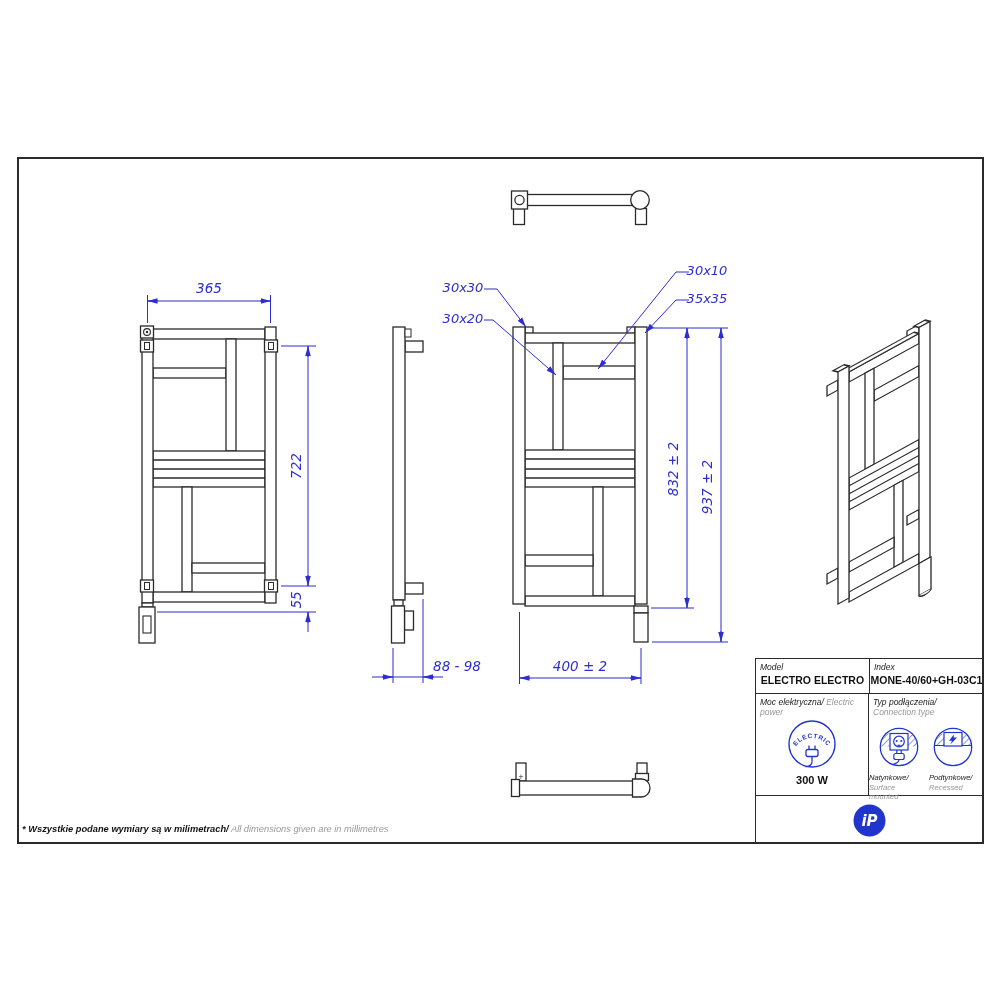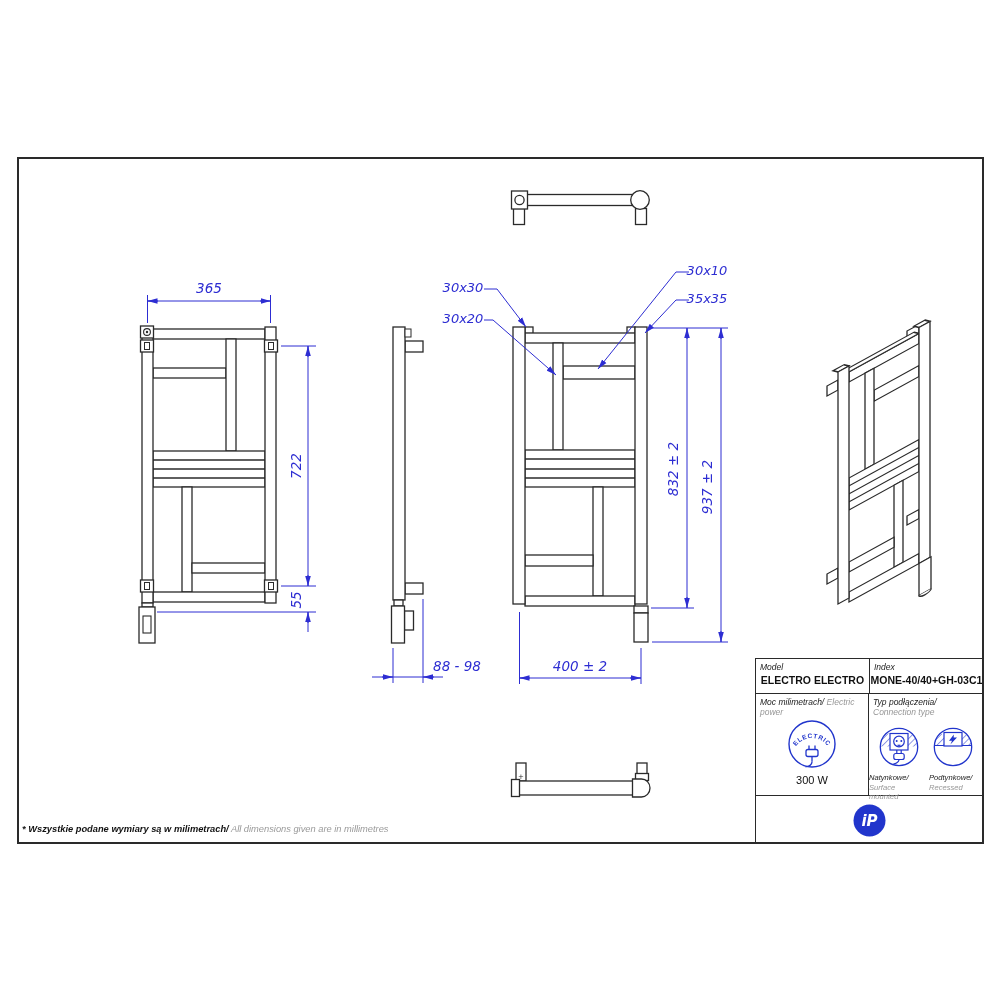--- a/index.html
+++ b/index.html
@@ -13,21 +13,21 @@
               border-left:1.4px solid #2a2a2a;border-top:1.4px solid #2a2a2a;box-sizing:border-box;}
   .row1{position:absolute;left:0;top:0;width:100%;height:35px;border-bottom:1.2px solid #2a2a2a;box-sizing:border-box;display:flex;}
   .row2{position:absolute;left:0;top:35px;width:100%;height:102px;border-bottom:1.2px solid #2a2a2a;box-sizing:border-box;display:flex;}
   .row3{position:absolute;left:0;top:137px;width:100%;height:48px;display:flex;align-items:center;justify-content:center;}
   .cell-l{width:114px;border-right:1.2px solid #2a2a2a;box-sizing:border-box;position:relative;}
   .cell-r{flex:1;position:relative;}
   .lab{font-size:8.5px;font-style:italic;color:#222;padding:3px 0 0 4px;}
   .lab .en{color:#979797;}
   .val{font-size:10.5px;font-weight:bold;color:#101010;text-align:center;margin-top:2px;white-space:nowrap;}
   .icon-wrap{display:flex;flex-direction:column;align-items:center;}
-  .power-val{font-size:11px;font-weight:normal;color:#101010;text-align:center;margin-top:1px;}
+  .power-val{font-size:11px;font-weight:bold;color:#101010;text-align:center;margin-top:1px;}
   .conn-icons{display:flex;justify-content:center;gap:10px;margin-top:8px;}
   .conn-caps{display:flex;justify-content:center;gap:6px;margin-top:4px;}
   .cap{width:54px;font-size:7.6px;font-style:italic;color:#222;line-height:1.25;}
   .cap .en{color:#979797;margin-top:9px;}
   
   .logo{display:flex;align-items:center;gap:6px;}
   .logo-text{font-size:26px;font-weight:bold;color:#2135cc;letter-spacing:-0.5px;
              font-family:"Liberation Sans",sans-serif;}
   
   .footnote{position:absolute;left:22px;top:824px;font-size:9.3px;font-style:italic;white-space:nowrap;}
@@ -212,27 +212,27 @@
 </svg>
 
 <div class="spec-table">
   <div class="row1">
     <div class="cell-l">
       <div class="lab">Model</div>
       <div class="val">ELECTRO ELECTRO</div>
     </div>
     <div class="cell-r">
       <div class="lab">Index</div>
-      <div class="val">MONE-40/40+GH-03C1</div>
+      <div class="val">MONE-40/60+GH-03C1</div>
     </div>
   </div>
 
   <div class="row2">
     <div class="cell-l">
-      <div class="lab"><span>Moc milimetrach/</span><span class="en"> Electric power</span></div>
+      <div class="lab"><span>Moc elektryczna/</span><span class="en"> Electric power</span></div>
       <div class="icon-wrap">
         <svg width="56" height="56" viewBox="0 0 56 56">
           <circle cx="28" cy="27" r="23" fill="none" stroke="#2135cc" stroke-width="1.4"></circle>
           <path id="arcE" d="M10,33 A19.5,19.5 0 0 1 46,33" fill="none"></path>
           <text font-size="6.4" font-weight="bold" letter-spacing="0.7" fill="#2135cc" font-family="Liberation Sans,sans-serif">
             <textPath href="#arcE" startOffset="50%" text-anchor="middle">ELECTRIC</textPath>
           </text>
           <g stroke="#2135cc" stroke-width="1.3" fill="none">
             <line x1="25" y1="28.5" x2="25" y2="32.5"></line>
             <line x1="31" y1="28.5" x2="31" y2="32.5"></line>

